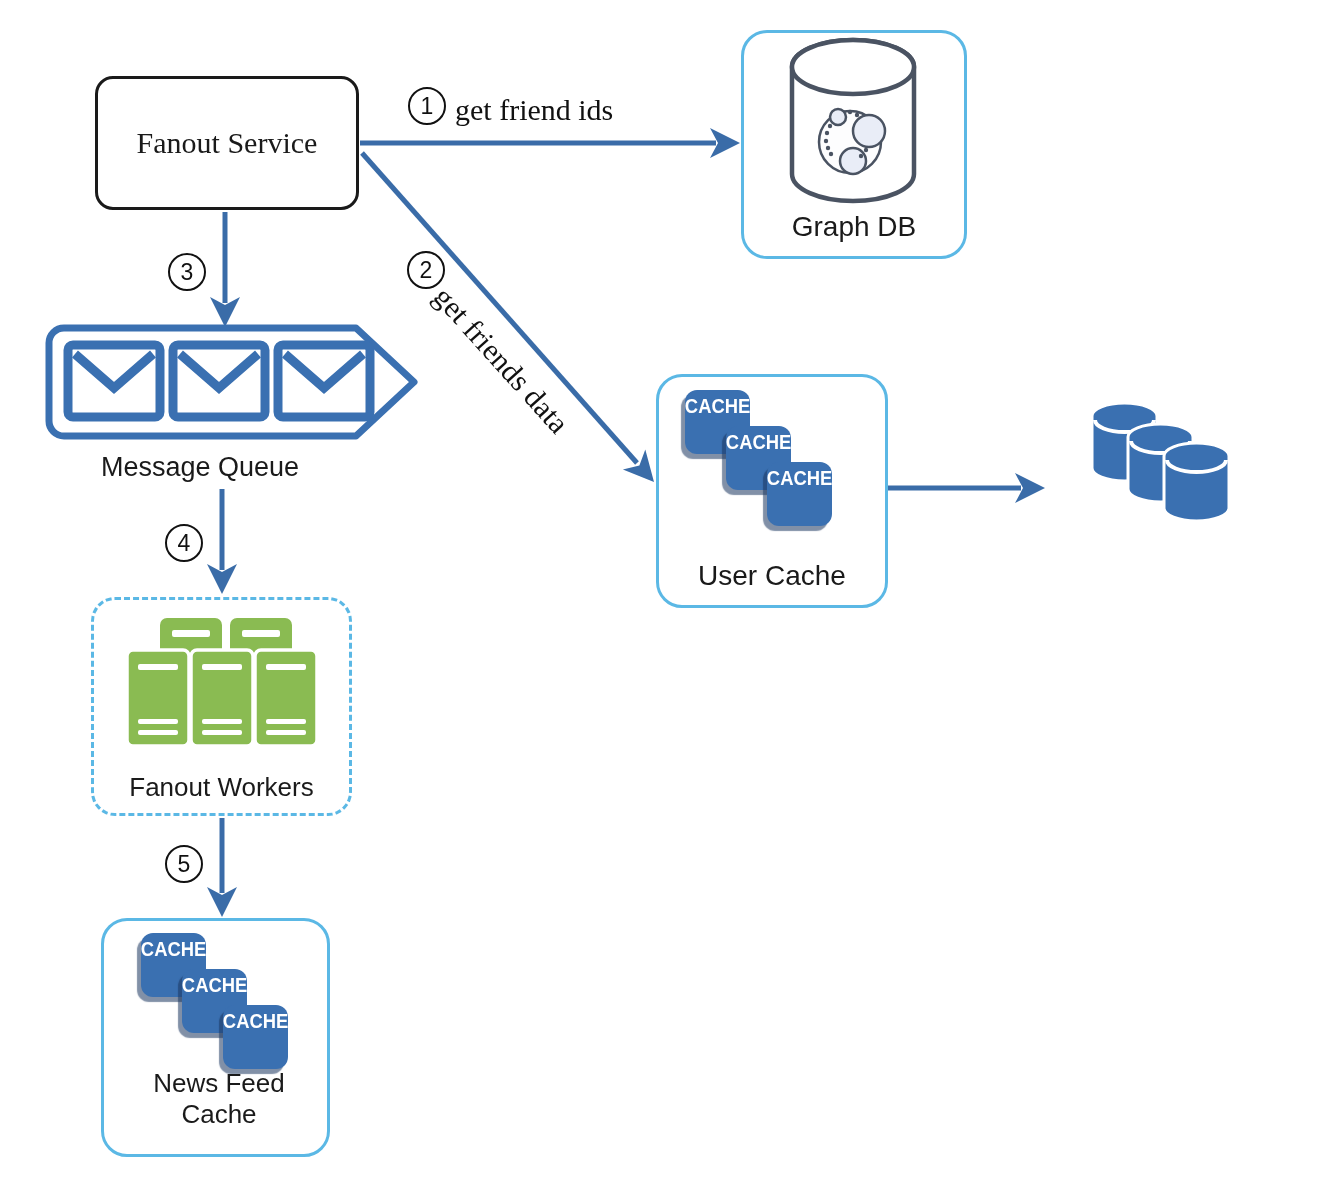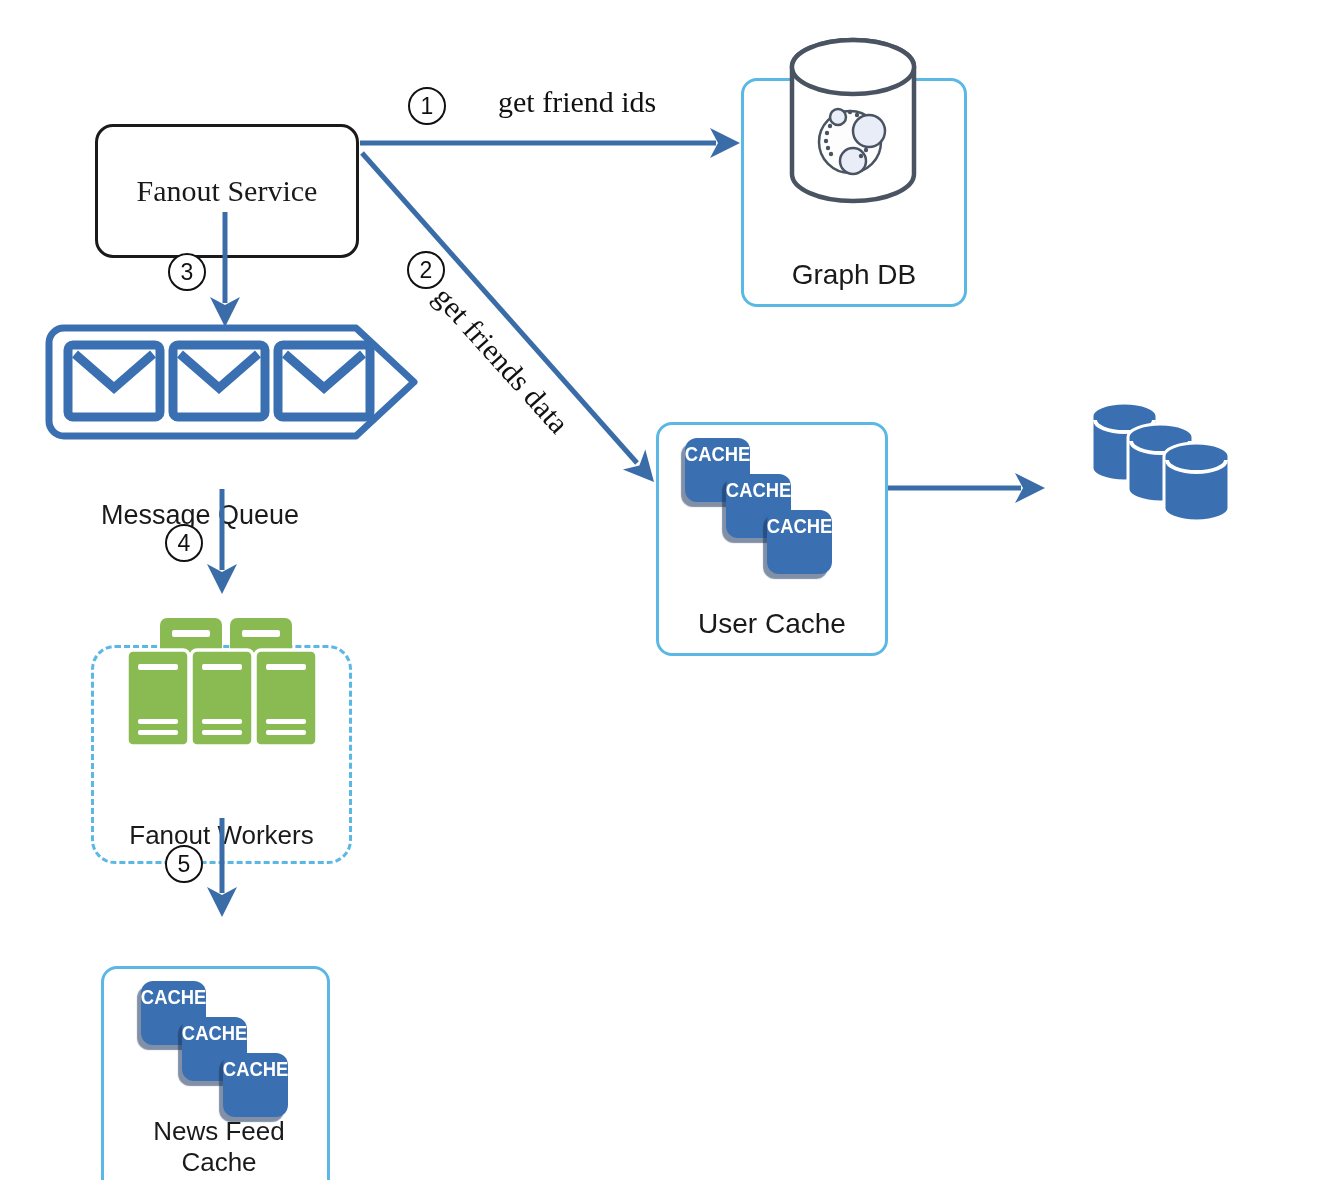--- a/index.html
+++ b/index.html
@@ -1,27 +1,27 @@
 <!DOCTYPE html>
 <html><head>
 <meta charset="utf-8">
 <style>
   html,body{margin:0;padding:0;background:#fff;}
   .canvas{
     position:relative;width:1338px;height:1180px;background:#ffffff;
     font-family:"Liberation Sans",sans-serif;color:#1a1a1a;overflow:hidden;
   }
-  .abs{position:absolute;box-sizing:border-box;margin-top:48px;}
+  .abs{position:absolute;box-sizing:border-box;}
   
   .plain-box{
     border:3px solid #1a1a1a;border-radius:18px;background:#fff;
     display:flex;align-items:center;justify-content:center;
     font-family:"Liberation Serif",serif;font-size:30px;
   }
-  .blue-box{border:3.5px solid #5bb8e5;border-radius:16px;background:#fff;}
+  .blue-box{border:3.5px solid #5bb8e5;border-radius:26px;background:#fff;}
   .dashed-box{border:3.5px dashed #5bb8e5;border-radius:24px;background:#fff;}
   .node-label{
     position:absolute;left:0;right:0;text-align:center;
     font-size:28px;line-height:31px;color:#1a1a1a;
   }
   
   .step-circle{
     position:absolute;width:34px;height:34px;border:2.5px solid #111;
     border-radius:50%;background:#fff;display:flex;align-items:center;
     justify-content:center;font-size:23px;color:#111;
@@ -98,21 +98,21 @@
   <div class="step-circle" style="left:168px;top:253px;">
     <span>3</span>
     </div>
   <div class="step-circle" style="left:165px;top:524px;">
     <span>4</span>
     </div>
   <div class="step-circle" style="left:165px;top:845px;">
     <span>5</span>
     </div>
 
-  <div class="edge-label" style="left:455px;top:85px;margin-left:43px;">get friend ids</div>
+  <div class="edge-label" style="left:455px;top:93px;">get friend ids</div>
   <div class="edge-label" style="left:452px;top:280px;transform:rotate(48deg);transform-origin:0 0;">get friends data</div>
 
   <svg class="overlay" width="1338" height="1180" viewBox="0 0 1338 1180">
     <g stroke="#3a6ca8" stroke-width="5" fill="#3a6ca8">
 
       <g>
         <line x1="360" y1="143" x2="716" y2="143"></line>
         <polygon points="740,143 710,128 718,143 710,158" stroke="none"></polygon>
       </g>
 

